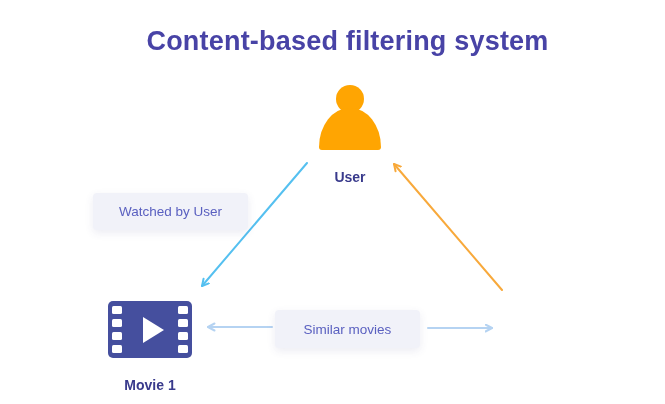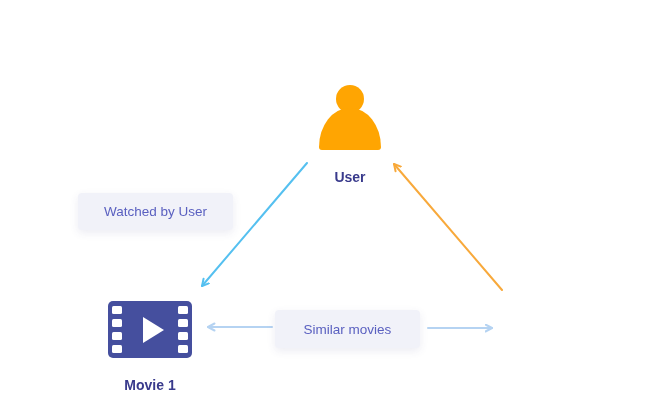--- a/index.html
+++ b/index.html
@@ -96,29 +96,30 @@
     position: absolute;
     background: #F1F2F9;
     border-radius: 4px;
     box-shadow: 0 3px 8px rgba(70, 70, 140, 0.10);
     display: flex;
     align-items: center;
     justify-content: center;
     font-size: 13.5px;
     color: #5A60C0;
   }
-  .chip.watched { left: 78px; top: 193px; width: 155px; height: 37px; }
+  .chip.watched { left: 93px; top: 193px; width: 155px; height: 37px; }
   .chip.recommended { left: 467px; top: 193px; width: 191px; height: 37px; }
   .chip.similar { left: 275px; top: 310px; width: 145px; height: 38px; }
 </style>
 </head>
 <body>
 
 <div class="canvas">
 
+  <div class="title">Content-based filtering system</div>
 
   <svg class="arrows" viewBox="0 0 665 404">
     <defs>
       <marker id="head-blue" markerWidth="12" markerHeight="12" refX="7.5" refY="4.5" orient="auto" markerUnits="userSpaceOnUse">
         <path d="M1,1 L7.5,4.5 L1,8" fill="none" stroke-width="2" stroke-linecap="round" stroke-linejoin="round" stroke="#55C0F0"></path>
       </marker>
       <marker id="head-orange" markerWidth="12" markerHeight="12" refX="7.5" refY="4.5" orient="auto" markerUnits="userSpaceOnUse">
         <path d="M1,1 L7.5,4.5 L1,8" fill="none" stroke-width="2" stroke-linecap="round" stroke-linejoin="round" stroke="#F8A93B"></path>
       </marker>
       <marker id="head-lightblue" markerWidth="12" markerHeight="12" refX="7.5" refY="4.5" orient="auto" markerUnits="userSpaceOnUse">

